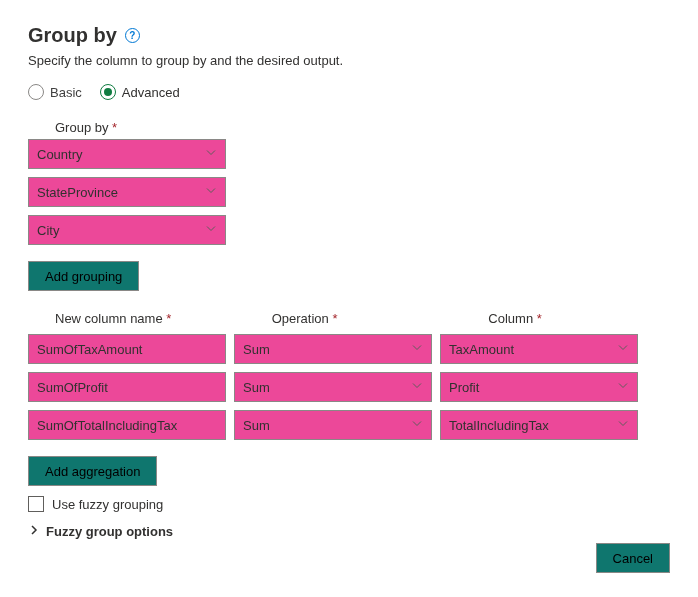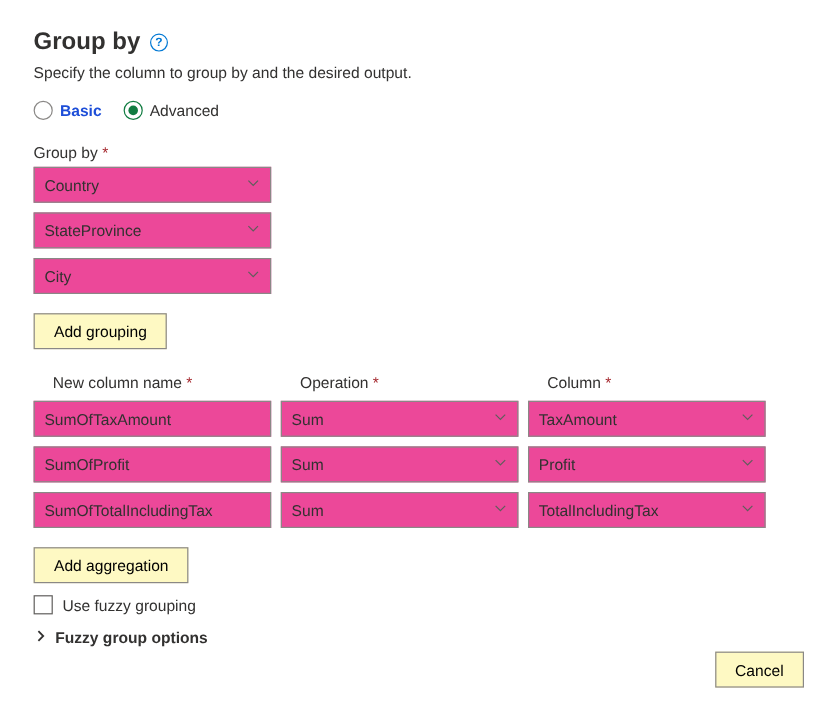--- a/index.html
+++ b/index.html
@@ -24,36 +24,36 @@
   }
   .subtitle { font-size: 13px; color: #323130; margin: 0 0 16px 0; }
   .radio-row { display: flex; gap: 18px; margin-bottom: 20px; }
   .radio-opt { display: flex; align-items: center; gap: 6px; font-size: 13px; cursor: pointer; }
   .radio {
     width: 16px; height: 16px; border-radius: 50%; border: 1px solid #8a8886;
     display: inline-flex; align-items: center; justify-content: center;
   }
   .radio.sel { border-color: #107c41; border-width: 1px; }
   .radio.sel .dot { width: 8px; height: 8px; border-radius: 50%; background: #107c41; }
-  .basic-lbl { color: #1d4ed8; font-weight: bold; }
-  .section-label { font-size: 13px; font-weight: 400; margin-bottom: 4px; }
+  .basic-lbl { color: #404040; }
+  .section-label { font-size: 13px; font-weight: 400; margin-bottom: 4px; margin-left: 27px; }
   .req { color: #a4262c; }
   .dropdown, .textinput {
     height: 30px; border: 1px solid #8a8886; background: #ec4899;
     display: flex; align-items: center; padding: 0 8px;
     font-size: 13px; position: relative; cursor: pointer;
   }
   .dropdown .chev {
     position: absolute; right: 8px; top: 50%; transform: translateY(-50%);
     color: #605e5c;
   }
   .groupby-list { display: flex; flex-direction: column; gap: 8px; margin-bottom: 16px; }
   .groupby-list .dropdown { width: 198px; }
   .btn {
-    height: 30px; border: 1px solid #8a8886; background: #fef9c3;
+    height: 30px; border: 1px solid #8a8886; background: #0f766e;
     padding: 0 16px; font-size: 13px; cursor: pointer; display: inline-flex;
     align-items: center; justify-content: center;
   }
   .btn-primary {
     background: #0f7b4e; border-color: #0f7b4e; color: #fff; font-weight: 600;
     min-width: 64px;
   }
   .btn-secondary { min-width: 72px; }
   .agg-header { display: flex; gap: 8px; margin-top: 20px; margin-bottom: 4px; justify-content: center; }
   .agg-header > div, .agg-row > * { }

